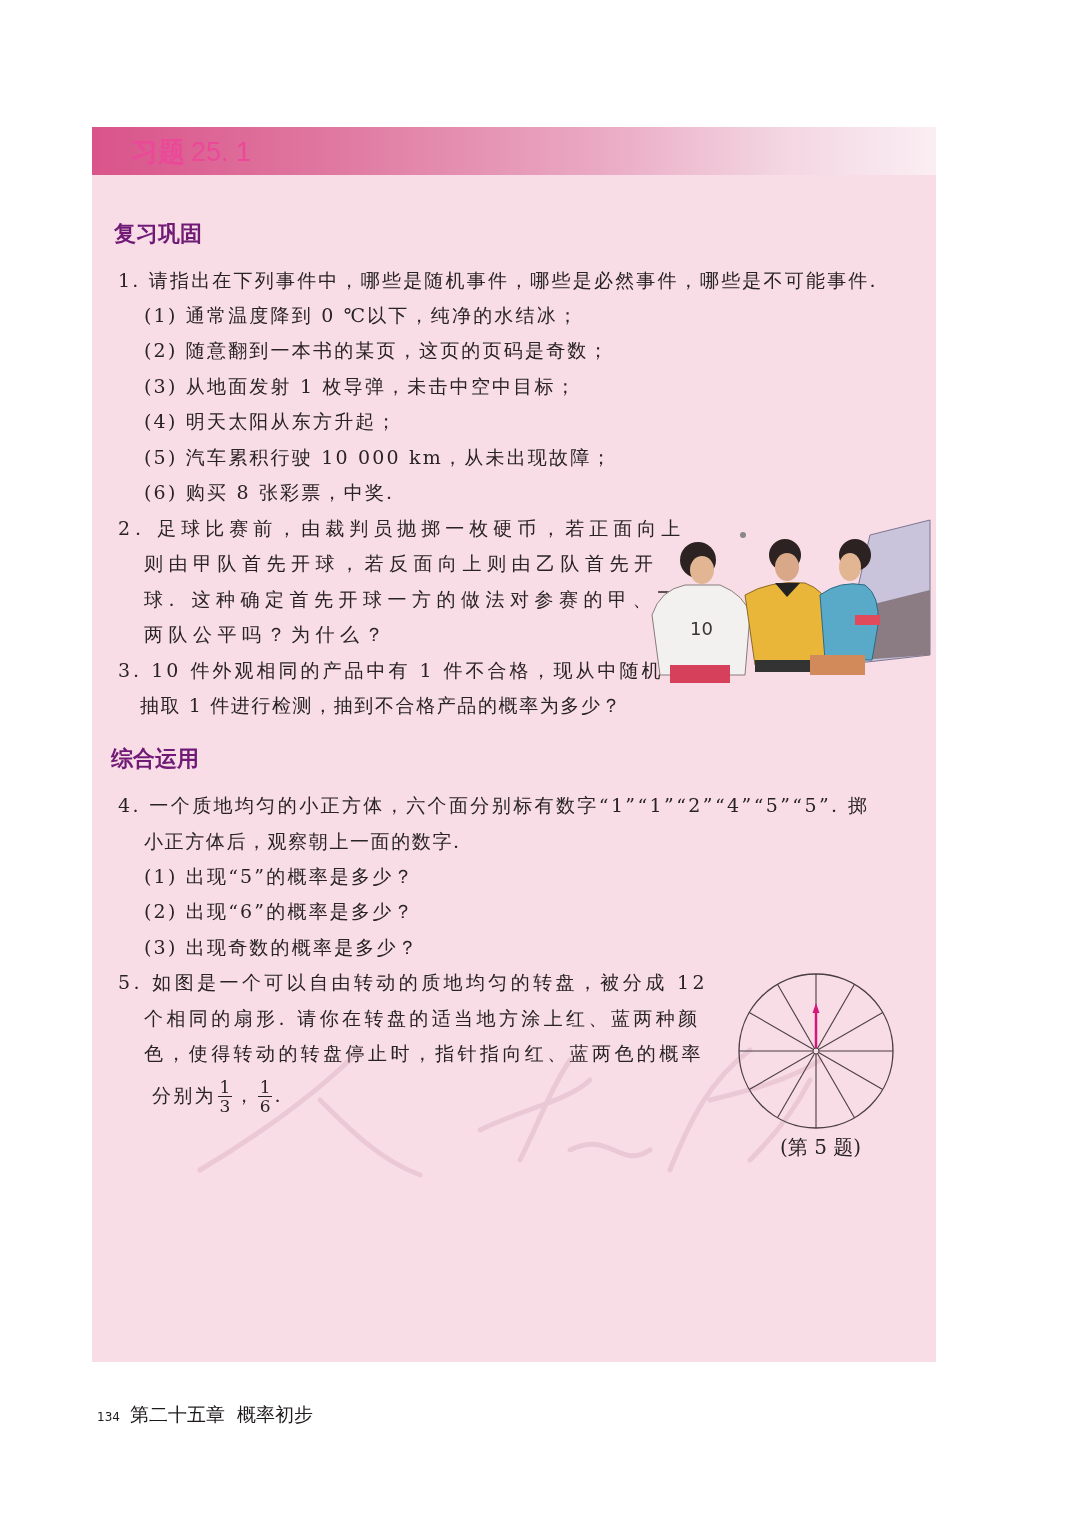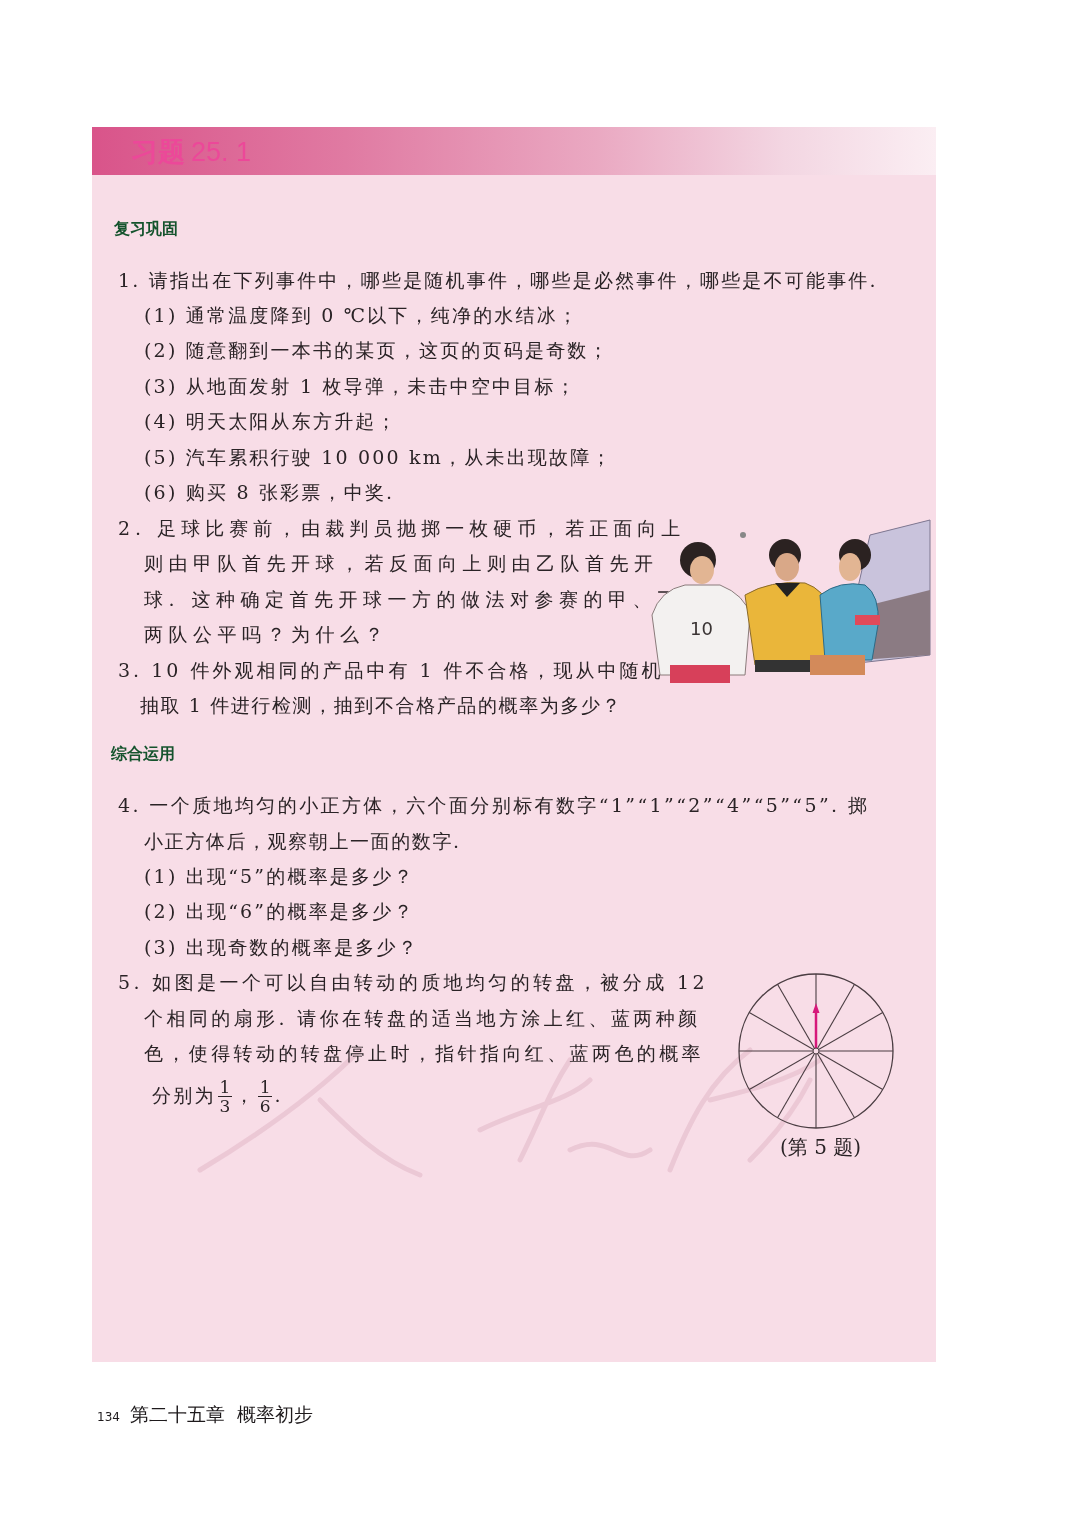--- a/index.html
+++ b/index.html
@@ -16,21 +16,21 @@
     background: linear-gradient(90deg, #d9548a 0%, #e07aa2 30%, #eaa9c2 60%, #f3d6e2 82%, #fbeef3 100%);
   }
   .header-title {
     position: absolute; left: 108px; top: 134px; height: 36px; line-height: 36px;
     color: #ec4899; font-family: "DejaVu Sans", sans-serif; font-size: 27px; white-space: nowrap; margin-left: 23px;
   }
   .header-title .strong { font-weight: bold; }
   .header-title .num { font-family: "Liberation Sans", sans-serif; font-weight: normal; margin-left: 6px; }
   .section-title {
     position: absolute; font-family: "DejaVu Sans", sans-serif; font-weight: bold;
-    font-size: 16px; color: #14532d; white-space: nowrap;
+    font-size: 22px; color: #701a75; white-space: nowrap;
   }
   .line {
     position: absolute; font-size: 19px; line-height: 26px; white-space: nowrap; letter-spacing: 2.2px;
   }
   .frac { display: inline-block; vertical-align: middle; text-align: center; font-size: 17px; line-height: 18px; margin: 0 2px; letter-spacing: 0; }
   .frac span { display: block; }
   .frac .num-top { border-bottom: 1px solid #2a2326; padding: 0 2px; }
   .illustration { position: absolute; left: 640px; top: 515px; width: 292px; height: 170px; }
   .spinner { position: absolute; left: 735px; top: 970px; width: 162px; height: 162px; }
   .caption { position: absolute; left: 780px; top: 1134px; font-size: 20px; white-space: nowrap; }

